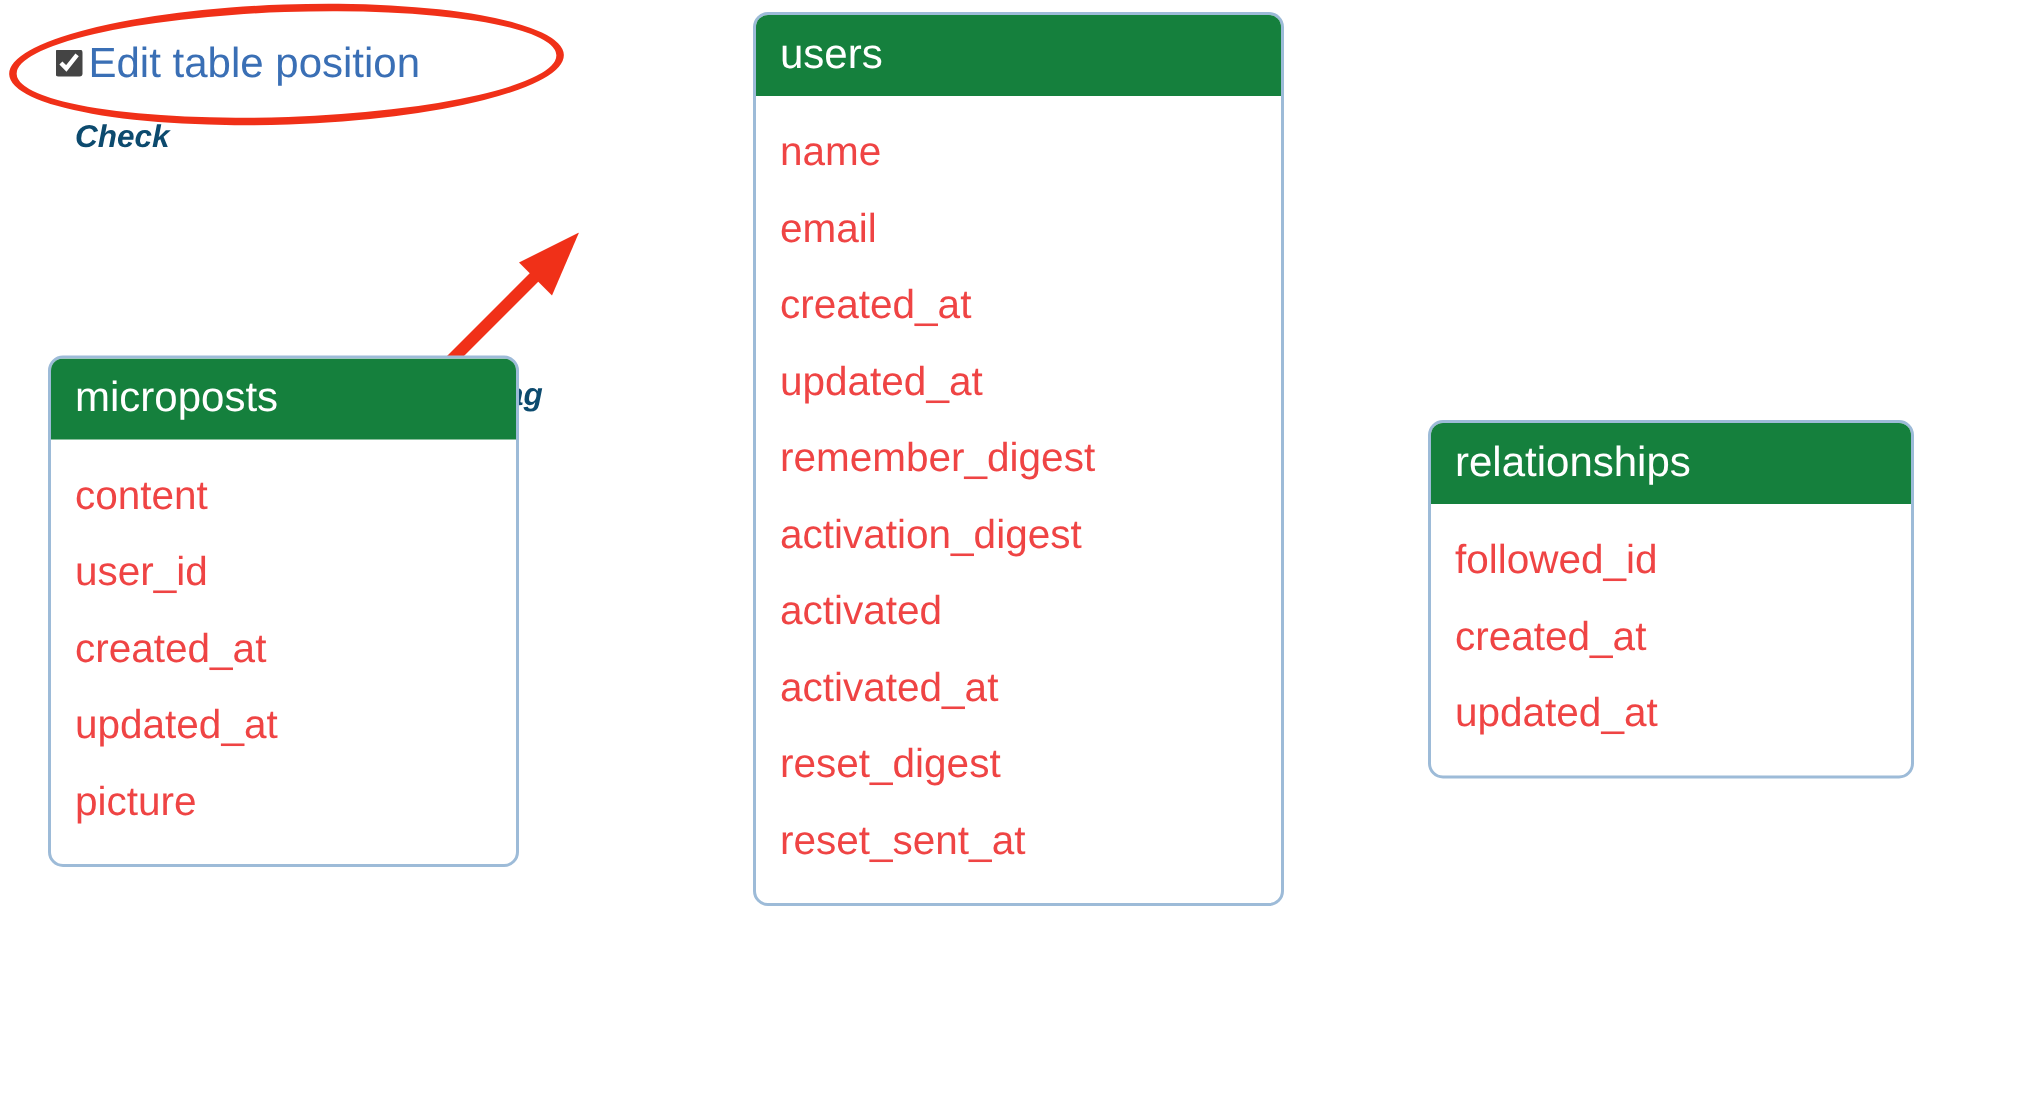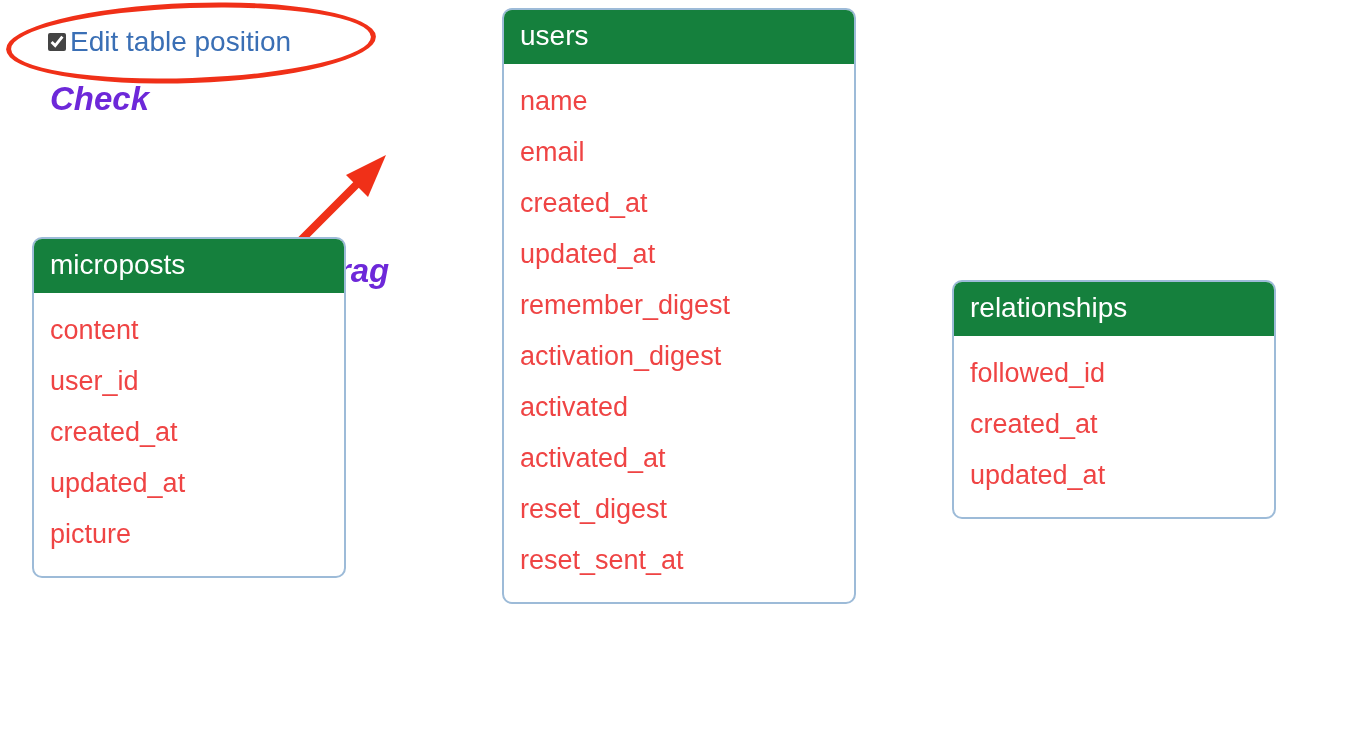--- a/index.html
+++ b/index.html
@@ -8,21 +8,21 @@
     width: 1348px;
     height: 741px;
     background: #ffffff;
     font-family: "Helvetica Neue", Arial, sans-serif;
     position: relative;
     overflow: hidden;
   }
 
   .checkbox-row {
     position: absolute;
-    left: 48px;
+    left: 37px;
     top: 26px;
     display: flex;
     align-items: center;
     gap: 4px;
     justify-content: space-between;
   }
   .checkbox-row input[type="checkbox"] {
     width: 18px;
     height: 18px;
     margin: 0;
@@ -43,24 +43,24 @@
     width: 360px;
     height: 70px;
     border: 5px solid #f03018;
     border-radius: 50% / 50%;
     transform: rotate(-2deg);
     pointer-events: none;
   }
 
   .anno-text {
     position: absolute;
-    font-size: 33px;
+    font-size: 21px;
     font-weight: 700;
     font-style: italic;
-    color: #6d28d9;
+    color: #0c4a6e;
     text-shadow: 0 1px 0 rgba(255,255,255,0.4);
     pointer-events: none;
   }
   .anno-check { left: 50px; top: 80px; }
   .anno-drag  { left: 314px; top: 252px; }
 
   .anno-arrow {
     position: absolute;
     left: 276px;
     top: 155px;

